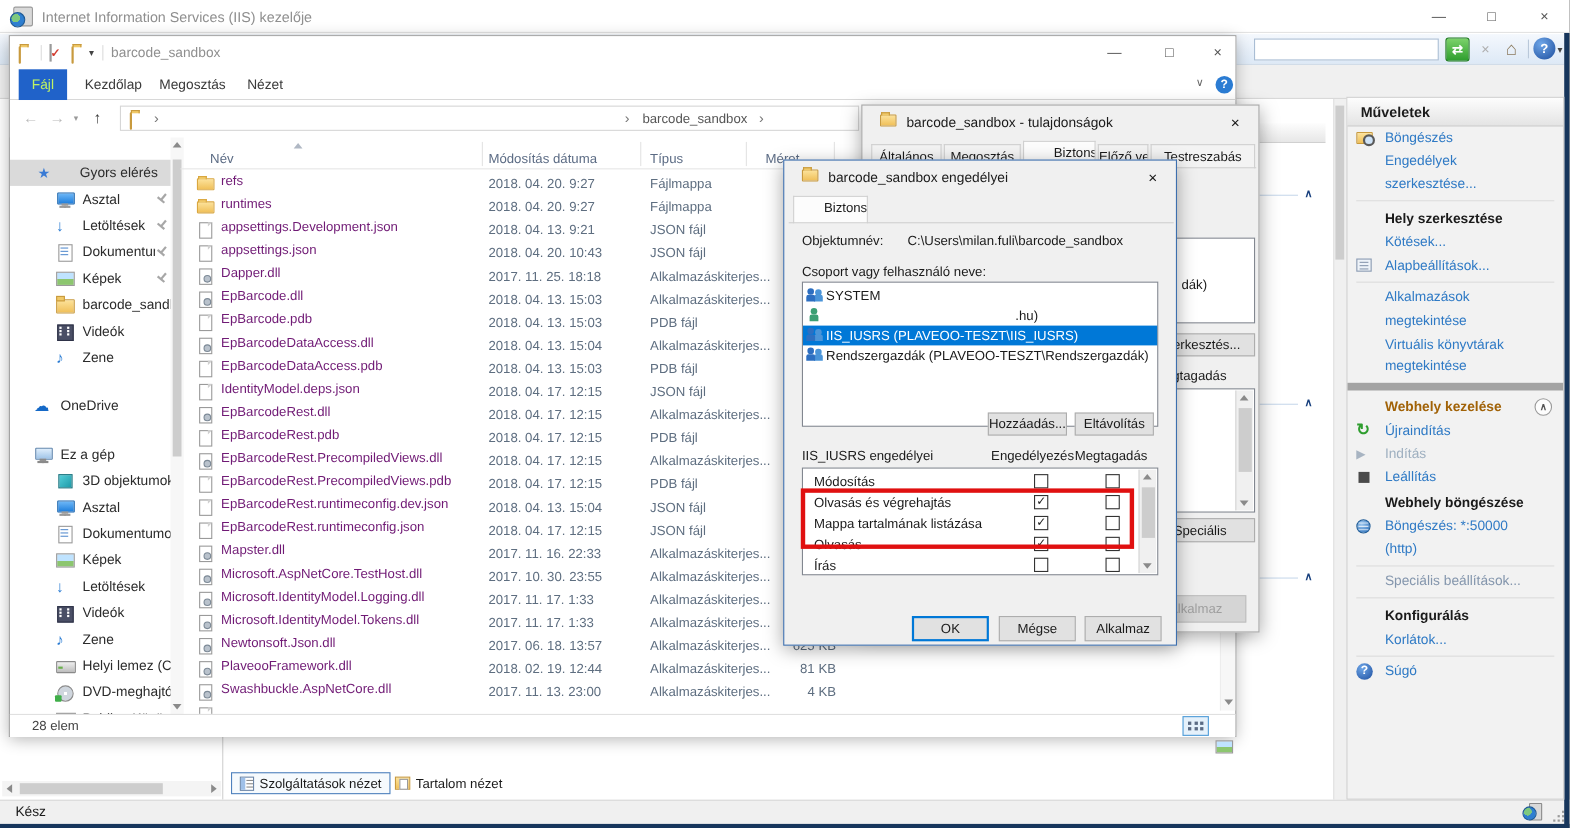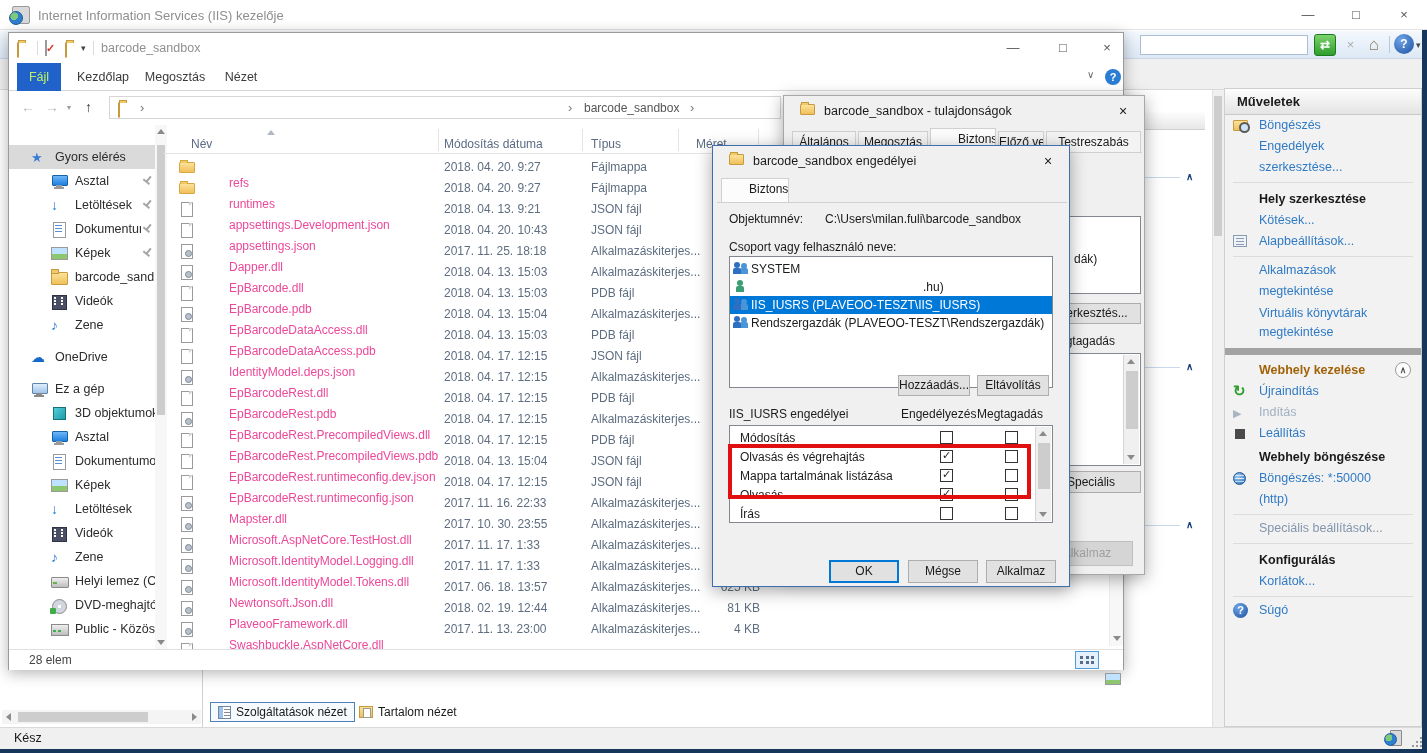--- a/index.html
+++ b/index.html
@@ -113,22 +113,22 @@
   .ex-addressrow{left:0;top:58px;width:1114px;height:34px;background:#fff;}
   .nav-arrow{top:66px;font-size:14px;line-height:16px;}
   .addr-box{left:100px;top:63px;width:672px;height:23px;background:#fff;border:1px solid #d6d6d6;}
   .crumb{color:#555;font-size:12px;}
   .crumb-chev{color:#777;font-size:13px;}
   .crumb-chev::before{content:"\203A";}
 
   
   .srow{display:flex;align-items:center;height:24px;padding-left:22px;color:#2b2b2b;font-size:12.5px;}
   .srow.lv1{padding-left:42px;}
-  .srow.sel{background:#dadada;}
-  .srow.gap{margin-top:8px;}
+  .srow.sel{background:#dadada;text-align:center;}
+  .srow.gap{margin-top:20px;}
   .slabel{flex:1 1 auto;white-space:nowrap;overflow:hidden;}
   .sic{flex:0 0 18px;height:15px;margin-right:6px;position:relative;}
   .pin{flex:0 0 12px;height:12px;position:relative;margin-right:8px;transform:rotate(40deg);opacity:.75;}
   .pin::before{content:"";position:absolute;left:5px;top:0;width:2px;height:7px;background:#8a8a8a;}
   .pin::after{content:"";position:absolute;left:2px;top:6px;width:8px;height:2px;background:#8a8a8a;}
   .si-star::before{content:"\2605";color:#3a7bd5;font-size:13px;line-height:15px;}
   .si-desktop::before{content:"";position:absolute;left:1px;top:1px;width:14px;height:9px;background:linear-gradient(#6db7f7,#1f7fdd);border:1px solid #1663ad;border-radius:1px;}
   .si-desktop::after{content:"";position:absolute;left:5px;top:11px;width:6px;height:2px;background:#9a9a9a;box-shadow:-2px 2px 0 #9a9a9a,2px 2px 0 #9a9a9a;}
   .si-down::before{content:"\2193";color:#2b7cd3;font-weight:bold;font-size:14px;line-height:15px;}
   .si-doc::before{content:"";position:absolute;left:2px;top:0;width:11px;height:14px;background:#fff;border:1px solid #9a9a9a;}
@@ -152,21 +152,21 @@
   .si-net::after{content:"";position:absolute;left:2px;top:8px;width:3px;height:2px;background:#3fae49;box-shadow:5px 0 0 #3fae49;}
   .side-scroll{left:146px;top:92px;width:12px;height:524px;background:#f7f7f7;}
   .side-thumb{left:148px;top:112px;width:8px;height:270px;background:#cdcdcd;}
 
   
   .colhead{top:94px;height:27px;border-bottom:1px solid #e5e5e5;color:#5b6b84;font-size:12px;}
   .colsep{top:96px;width:1px;height:22px;background:#e3e3e3;}
   .filelist{left:155px;top:124px;width:945px;height:492px;overflow:hidden;}
   .frow{position:relative;height:21px;}
   .ficon{left:15px;top:3px;width:16px;height:14px;}
-  .fname{left:37px;top:19px;width:240px;white-space:nowrap;overflow:hidden;color:#ec4899;margin-left:28px;}
+  .fname{left:37px;top:0;width:240px;white-space:nowrap;overflow:hidden;color:#701a75;}
   .fdate{left:280px;top:3px;color:#5e6e80;}
   .ftype{left:427px;top:3px;width:115px;white-space:nowrap;overflow:hidden;color:#5e6e80;}
   .fsize{left:520px;top:3px;width:76px;text-align:right;color:#5e6e80;}
   .icon-folder{background:linear-gradient(#fce29a,#f0c05a);border:1px solid #d9a740;border-radius:1px;height:11px;margin-top:2px;position:absolute;}
   .icon-folder::before{content:"";position:absolute;left:0;top:-3px;width:6px;height:2px;background:#f0c968;border:1px solid #d9a740;border-bottom:none;}
   .icon-doc,.icon-dll{position:absolute;width:12px;height:15px;background:#fff;border:1px solid #9a9a9a;margin-left:2px;}
   .icon-doc::before{content:"";position:absolute;right:-1px;top:-1px;border-left:4px solid #d0d0d0;border-bottom:4px solid transparent;}
   .icon-dll::after{content:"";position:absolute;left:3px;top:5px;width:5px;height:5px;border-radius:50%;background:#b9c2cc;border:1px solid #7d8a97;}
   .file-scroll{left:1100px;top:124px;width:14px;height:489px;background:#f7f7f7;border-left:1px solid #ededed;}
   .sort-tri{border-left:4px solid transparent;border-right:4px solid transparent;border-bottom:5px solid #b0b8c4;}

